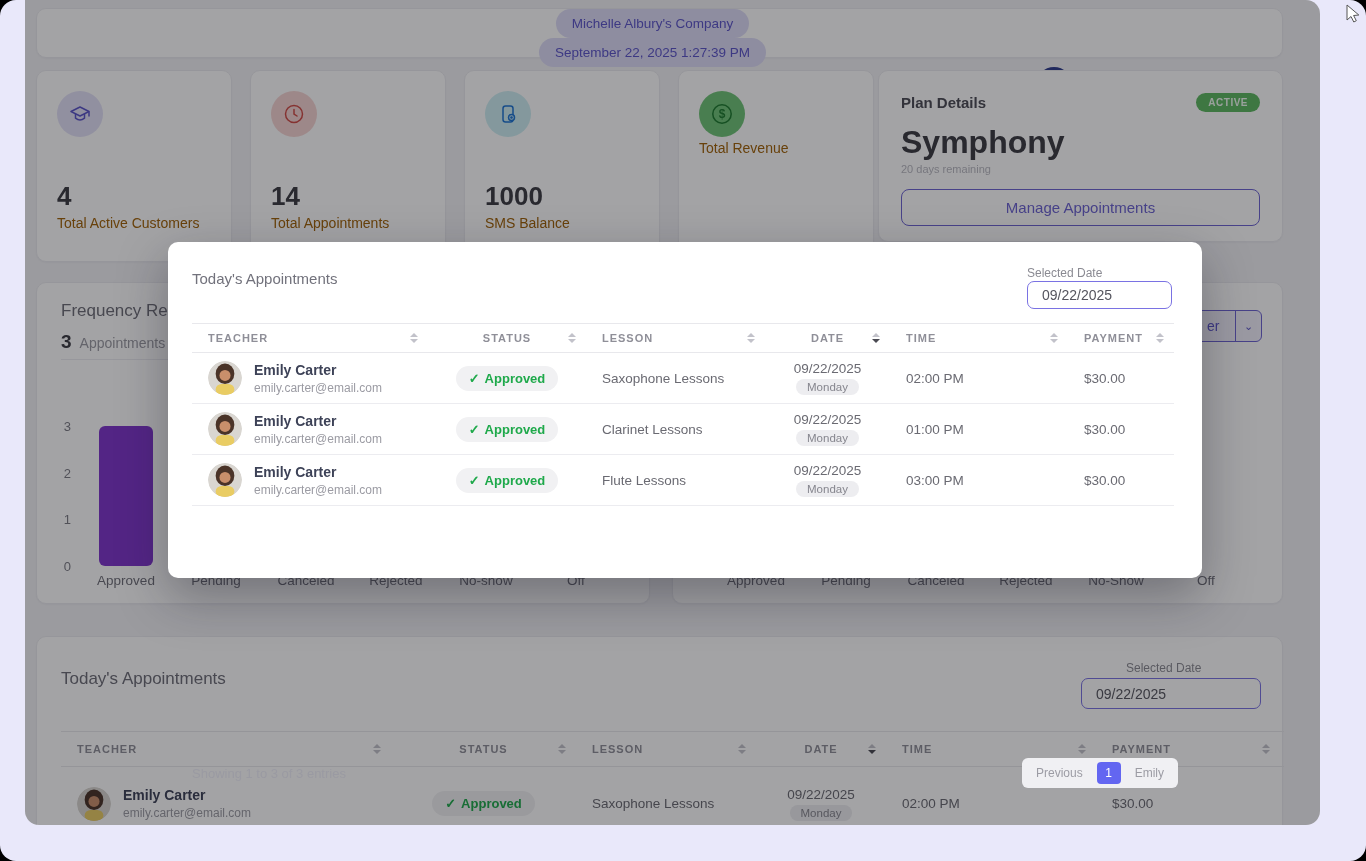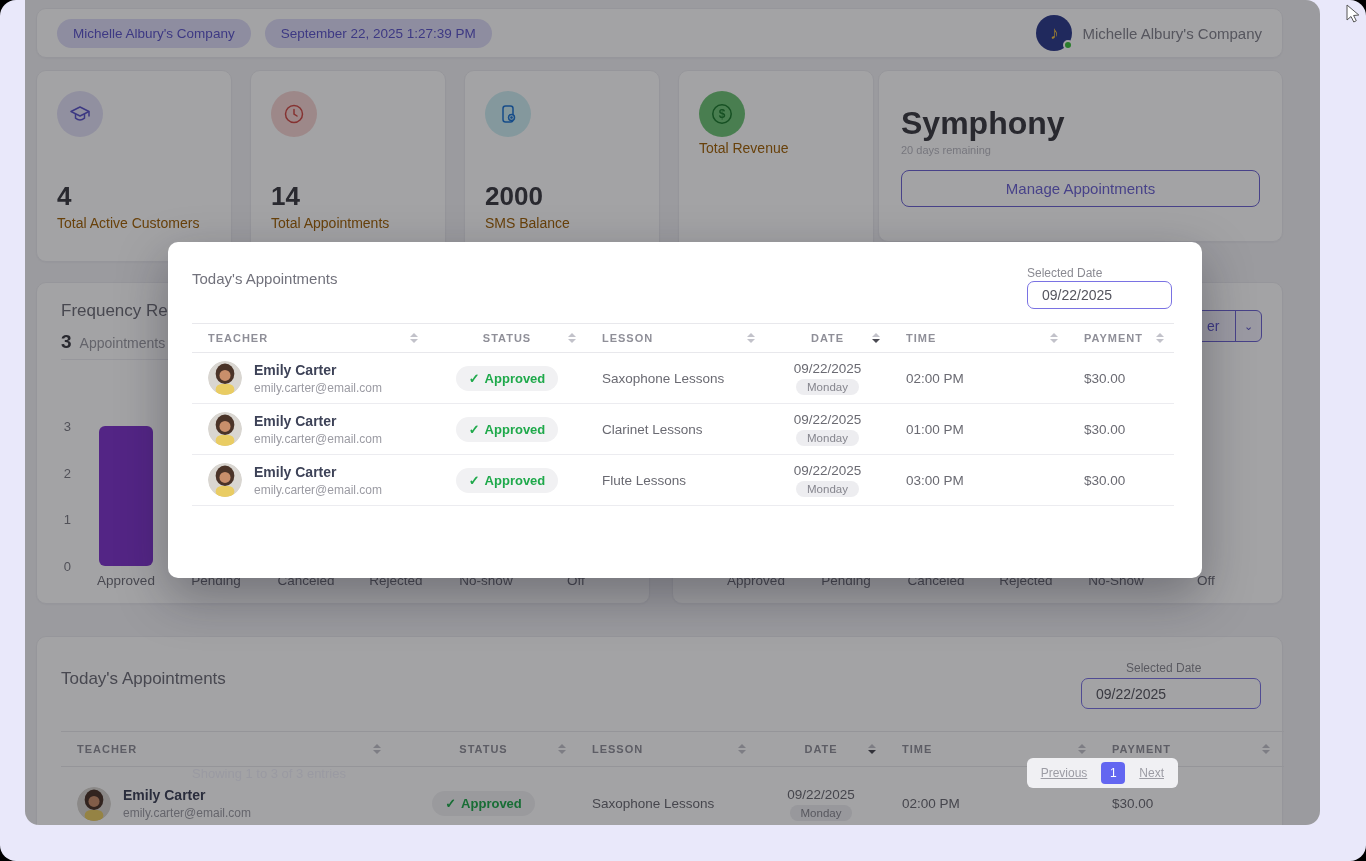--- a/index.html
+++ b/index.html
@@ -12,21 +12,21 @@
   .content { position:absolute; left:25px; top:0; width:1295px; height:825px;
              background:#f3f3f6; border-radius:0 14px 14px 14px; overflow:hidden; }
   .dim { position:absolute; left:25px; top:0; width:1295px; height:825px;
          background:rgba(12,12,18,0.38); border-radius:0 14px 14px 14px; z-index:50; }
 
   .card { position:absolute; background:#fff; border:1px solid #ebebef; border-radius:10px;
           box-shadow:0 1px 2px rgba(30,30,40,0.04); }
 
   
   .topbar { left:11px; top:8px; width:1247px; height:50px; display:flex;
-            align-items:center; padding:0 20px; }
+            align-items:center; padding:0 20px;flex-direction:column; }
   .pill { background:#dedcf7; color:#5b54c9; font-size:13.5px; border-radius:16px;
           padding:7px 16px; margin-right:14px; white-space:nowrap; }
   .tb-right { margin-left:auto; display:flex; align-items:center; gap:10px; cursor:pointer; }
   .avatar-co { position:relative; width:36px; height:36px; }
   .avatar-co .circ { width:36px; height:36px; border-radius:50%; background:#2d3a8c;
           color:#f4c542; font-size:18px; display:flex; align-items:center; justify-content:center; }
   .avatar-co .dot { position:absolute; right:-1px; bottom:1px; width:10px; height:10px;
           border-radius:50%; background:#3cc13b; border:2px solid #fff; }
   .tb-name { color:#83838d; font-size:15px; }
 
@@ -109,21 +109,21 @@
                 font-family:"Liberation Sans", sans-serif; }
 
   
   .modal { position:absolute; left:168px; top:242px; width:1034px; height:336px;
            background:#fff; border-radius:10px; z-index:100;
            box-shadow:0 18px 50px rgba(20,20,35,0.35); }
   .m-title { position:absolute; left:24px; top:28px; font-size:15px; color:#72727c; }
   .m-foot { position:absolute; left:24px; top:524px; font-size:13px; color:#9a9aa2; }
   .pagination { position:absolute; right:24px; top:516px; background:#f0f0f3; border-radius:6px;
                 display:flex; align-items:center; padding:4px; gap:4px; }
-  .pg-btn { font-size:12px; color:#9c9ca4; padding:4px 10px; cursor:pointer;text-decoration:underline; }
+  .pg-btn { font-size:12px; color:#9c9ca4; padding:4px 10px; cursor:pointer; }
   .pg-active { width:24px; height:22px; background:#6366f1; color:#fff; font-size:12px;
                border-radius:4px; display:flex; align-items:center; justify-content:center;
                cursor:pointer; }
 
   
   .cursor { position:absolute; left:1344px; top:4px; z-index:300; }
 </style>
 </head>
 <body>
 
@@ -167,36 +167,40 @@
     </div>
 
     <div class="card stat" style="left:439px">
       <div class="icon-circle" style="background:#cdeef2">
         <svg width="24" height="24" viewBox="0 0 24 24" fill="none" stroke="#1d74d2" stroke-width="1.5" stroke-linejoin="round">
             <rect x="7" y="4" width="10" height="16" rx="2.5"></rect>
             <circle cx="15.5" cy="15.5" r="3" fill="#cdeef2"></circle>
             <path d="M14.2 15.5 h2.6 M15.5 14.2 v2.6"></path>
           </svg>
       </div>
-      <div class="num">2000</div>
+      <div class="num">1000</div>
       <div class="lbl">SMS Balance</div>
       <div class="link">+ Add More Credits</div>
     </div>
 
     <div class="card stat" style="left:653px">
       <div class="icon-circle" style="background:#6fc476">
         <svg width="26" height="26" viewBox="0 0 24 24" fill="none" stroke="#1c7a2e" stroke-width="1.4">
             <circle cx="12" cy="12" r="8.5"></circle>
             <text x="12" y="16" text-anchor="middle" font-size="11" fill="#1c7a2e" stroke="none" font-family="Liberation Sans, sans-serif" font-weight="bold">$</text>
           </svg>
       </div>
       <div class="lbl">Total Revenue</div>
     </div>
 
     <div class="card plan">
+      <div class="plan-head">
+        <span class="plan-title">Plan Details</span>
+        <span class="badge-active">ACTIVE</span>
+      </div>
       <div class="plan-name">Symphony</div>
       <div class="plan-remaining">20 days remaining</div>
       <button class="btn-outline">Manage Appointments</button>
     </div>
 
     <div class="card chart-left">
       <div class="fr-title">Frequency Report</div>
       <div class="fr-count"><b>3</b><span>Appointments</span></div>
       <div class="fr-div"></div>
       <div id="left-yticks">
@@ -480,20 +484,20 @@
         </div>
       <div class="td" style="width:106px">
           <span style="padding-left:16px">$30.00</span>
         </div>
     </div>
 
     <div class="m-foot">Showing 1 to 3 of 3 entries</div>
     <div class="pagination">
       <span class="pg-btn">Previous</span>
       <span class="pg-active">1</span>
-      <span class="pg-btn">Next</span>
+      <span class="pg-btn">Emily</span>
     </div>
   </div>
 
   <svg class="cursor" width="20" height="20" viewBox="0 0 20 20">
     <path d="M3 1 L3 16 L7 12.5 L9.8 18 L12.3 16.7 L9.6 11.5 L14.8 11 Z" fill="#fff" stroke="#555" stroke-width="1"></path>
   </svg>
 </div>
 
 </body></html>

